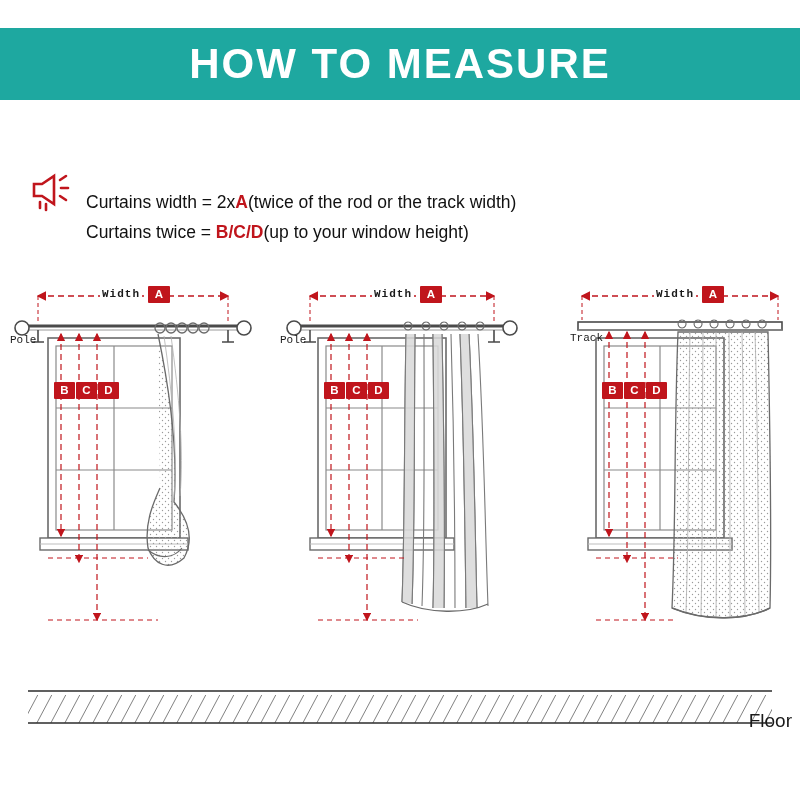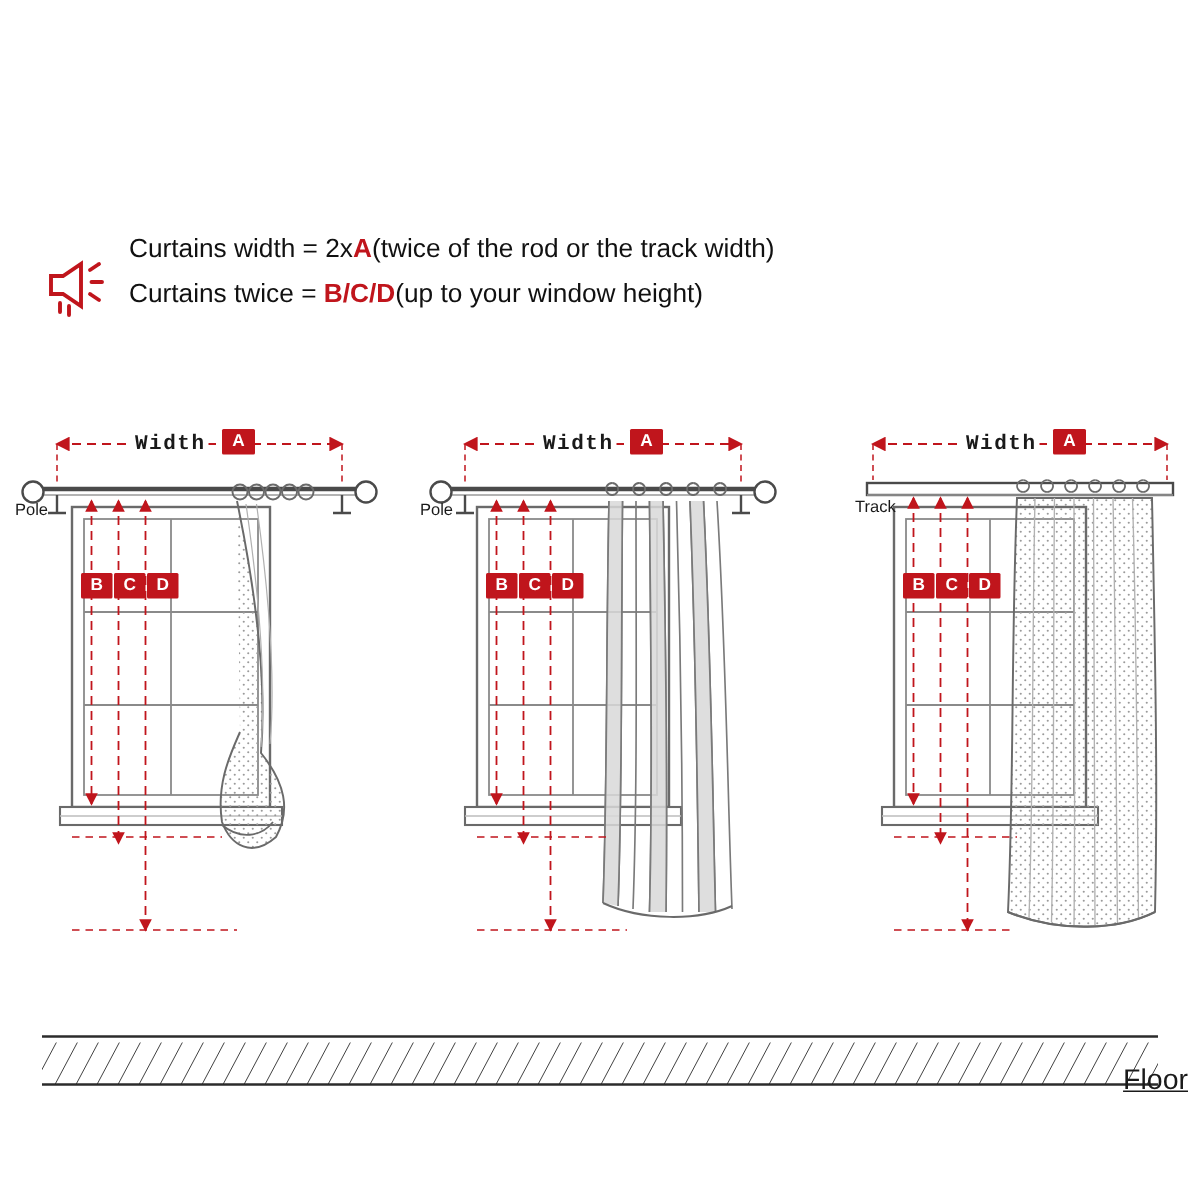--- a/index.html
+++ b/index.html
@@ -52,20 +52,21 @@
   }
   .megaphone {
     width: 56px;
     height: 56px;
     position: relative;
     flex: 0 0 56px;
     margin-top: 8px;
   }
   .note-lines {
     margin-left: 6px;
+    margin-top: 37px;
   }
   .note-line {
     font-size: 17.5px;
     color: #111111;
     line-height: 30px;
     white-space: nowrap;
   }
   .note-line .hl {
     color: #c0151c;
     font-weight: bold;
@@ -91,33 +92,34 @@
     font-size: 11.5px;
     font-weight: bold;
     font-family: "Liberation Sans", sans-serif;
     line-height: 15px;
     text-align: center;
     padding: 1px 4px;
     border-radius: 1px;
   }
   .width-text {
     position: absolute;
-    font-size: 14px;
+    font-size: 11px;
     font-weight: bold;
     color: #1a1a1a;
     font-family: "Liberation Mono", monospace;
     letter-spacing: 1px;
     background: #ffffff;
     padding: 0 2px;
+    margin-left: 12px;
   }
   .mount-text {
     position: absolute;
     font-size: 11px;
     color: #1a1a1a;
-    font-family: Liberation Sans, sans-serif;
+    font-family: Liberation Mono, monospace;
   }
   .bcd-group {
     position: absolute;
     display: flex;
     gap: 1px;
   }
   .bcd-group .label-box {
     position: static;
     width: 13px;
   }
@@ -130,28 +132,30 @@
     width: 744px;
     height: 54px;
   }
   .floor-text {
     position: absolute;
     right: 8px;
     top: 710px;
     font-size: 19px;
     color: #1a1a1a;
     font-family: "Liberation Sans", sans-serif;
-    text-decoration: underline;
   }
 </style>
 </head>
 <body>
 
 <div id="page">
 
+  <div class="banner">
+    <div class="banner-title">HOW TO MEASURE</div>
+  </div>
 
   <div class="notes">
     <div class="megaphone">
       <svg width="56" height="56" viewBox="0 0 56 56">
         <g fill="none" stroke="#c0151c" stroke-width="2.6" stroke-linecap="round">
           <path d="M10 26 L10 38 L18 38 L30 46 L30 18 L18 26 Z" fill="#ffffff"></path>
           <path d="M16 44 L16 50"></path>
           <path d="M22 46 L22 52"></path>
           <path d="M36 22 L42 18"></path>
           <path d="M37 30 L44 30"></path>

